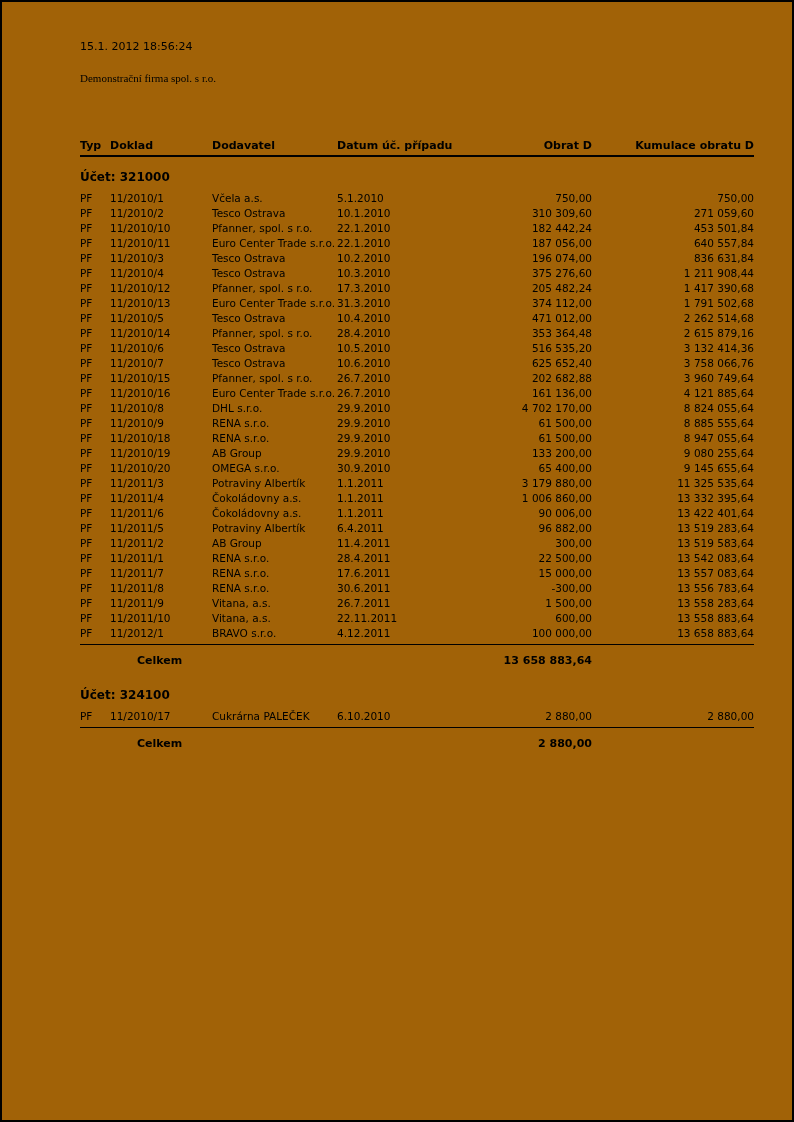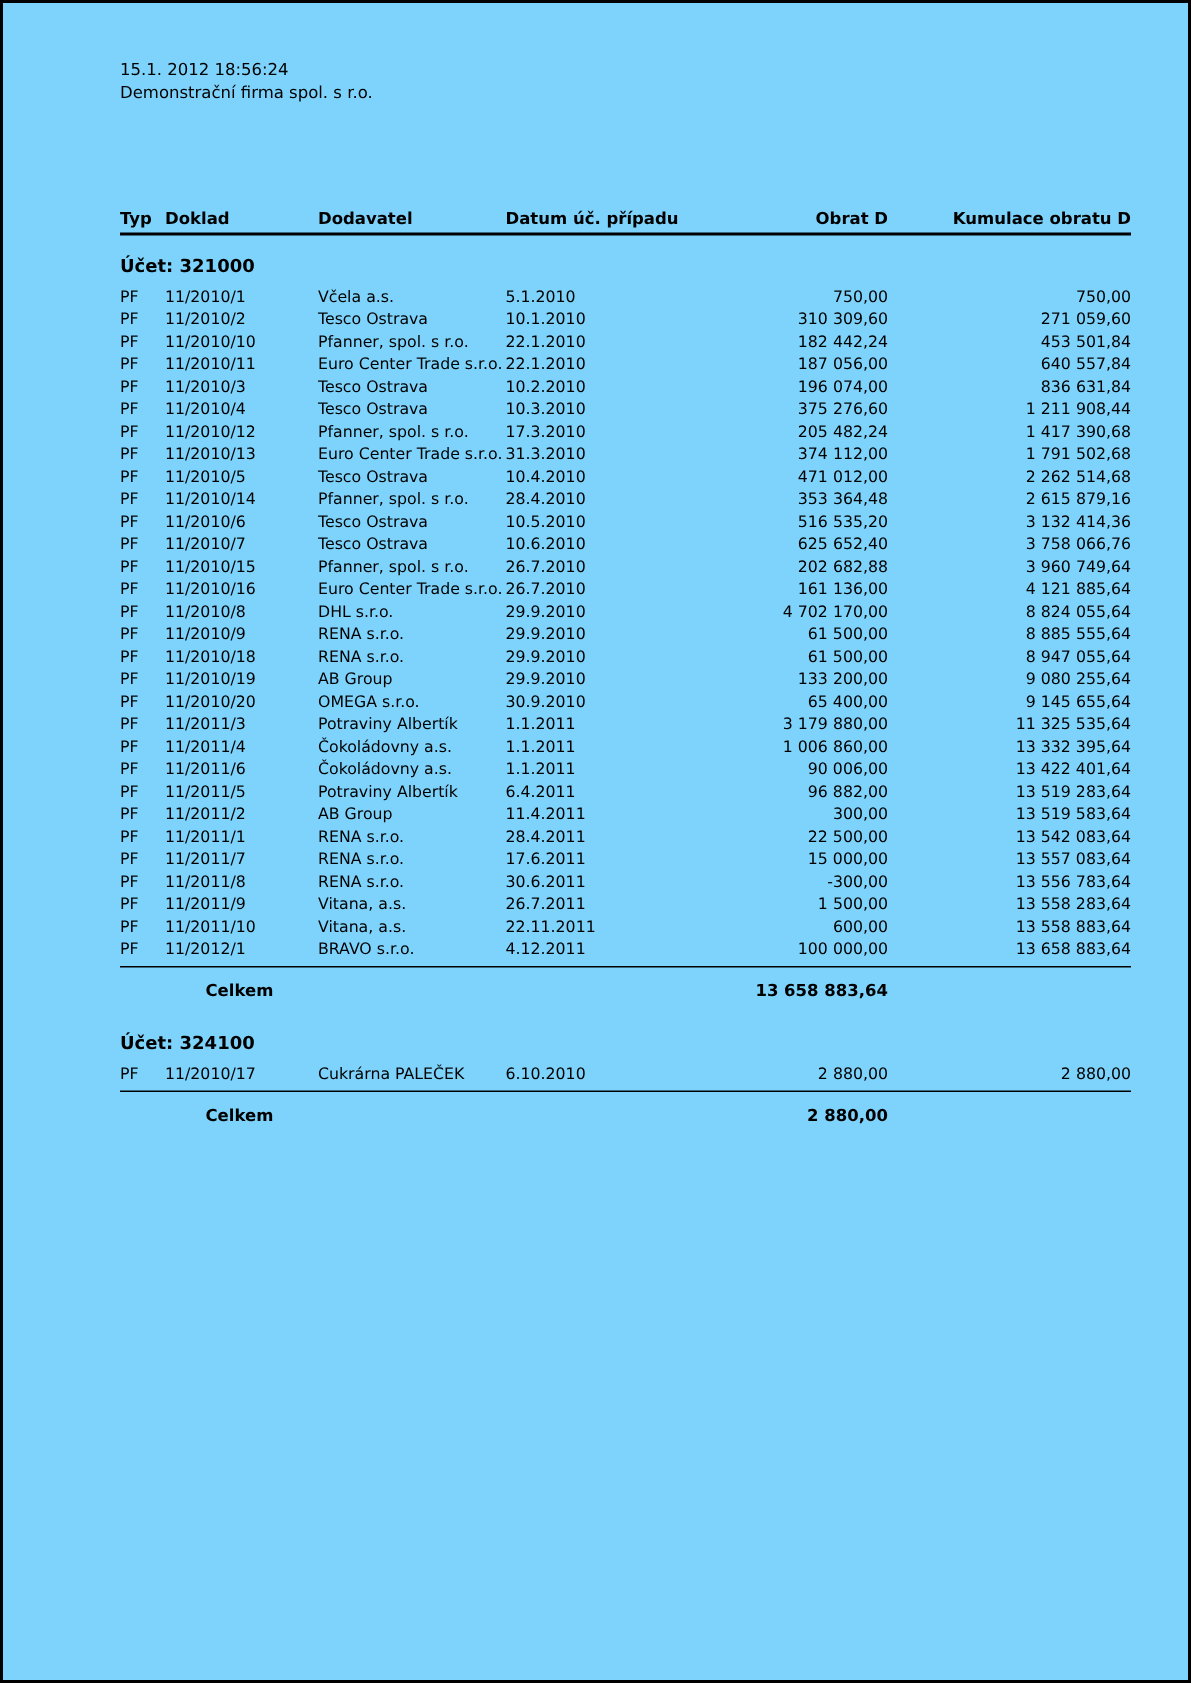--- a/index.html
+++ b/index.html
@@ -5,36 +5,36 @@
   html, body {
     margin: 0;
     padding: 0;
     background: #ffffff;
   }
   .page {
     position: relative;
     width: 794px;
     height: 1122px;
     box-sizing: border-box;
-    background: #7dd3fc;
+    background: #a16207;
     border: 2px solid #000000;
     font-family: "DejaVu Sans", "Liberation Sans", sans-serif;
     color: #000000;
     overflow: hidden;
   }
   .meta-line {
     position: absolute;
     left: 78px;
     width: 674px;
     font-size: 11px;
     line-height: 13px;
     white-space: nowrap;
   }
   .meta-datetime { top: 38px; }
-  .meta-company { top: 53px; }
+  .meta-company { top: 70px; font-family: Liberation Serif, serif; }
   .meta-page {
     position: absolute;
     top: 38px;
     left: 78px;
     width: 674px;
     font-size: 11px;
     line-height: 13px;
     text-align: right;
   }
   .report-title {

